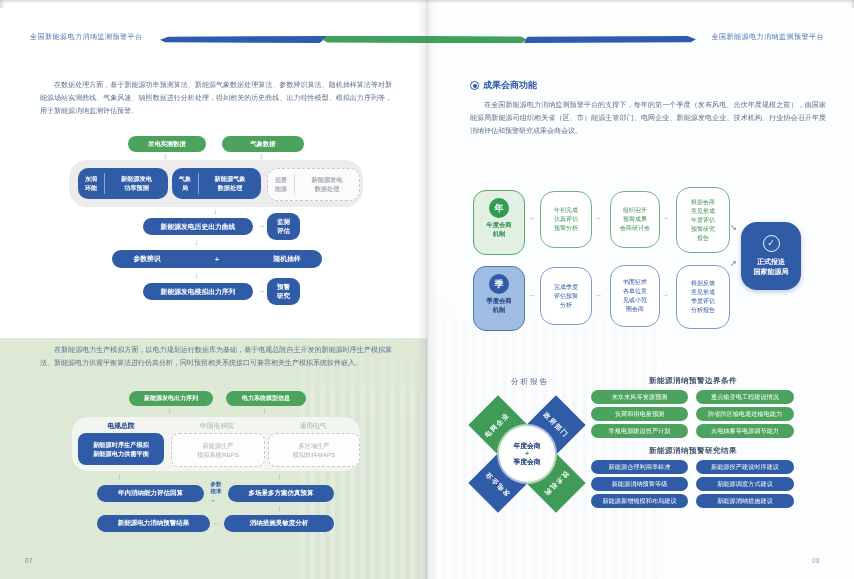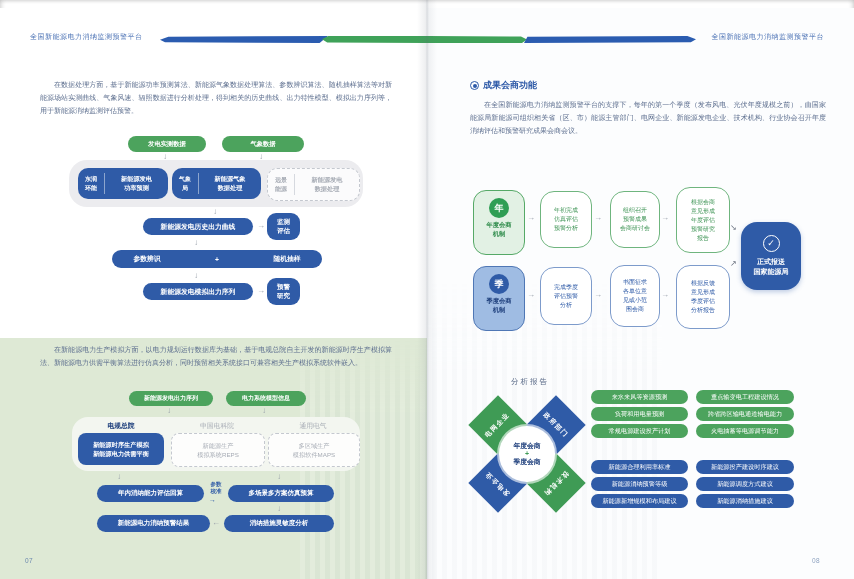--- a/index.html
+++ b/index.html
@@ -254,29 +254,31 @@
       <div class="diamond gr" style="left:66px;top:66px;">
           <span style="transform:rotate(90deg);">技术机构</span>
         </div>
       <div class="pincenter" style="left:30px;top:30px;width:56px;height:56px;">
         <span class="n">年度会商</span>
         <span class="plus">+</span>
         <span class="n">季度会商</span>
       </div>
     </div>
 
+    <div class="p listtitle" style="left:166px;top:368px;width:200px;">新能源消纳预警边界条件</div>
     <div class="p lgrid" style="left:164px;top:382px;width:202px;">
       <div class="lpill gr">来水来风等资源预测</div>
       <div class="lpill gr">重点输变电工程建设情况</div>
       <div class="lpill gr">负荷和用电量预测</div>
       <div class="lpill gr">跨省跨区输电通道输电能力</div>
       <div class="lpill gr">常规电源建设投产计划</div>
       <div class="lpill gr">火电抽蓄等电源调节能力</div>
     </div>
 
+    <div class="p listtitle" style="left:166px;top:438px;width:200px;">新能源消纳预警研究结果</div>
     <div class="p lgrid" style="left:164px;top:452px;width:202px;">
       <div class="lpill bl">新能源合理利用率标准</div>
       <div class="lpill bl">新能源投产建设时序建议</div>
       <div class="lpill bl">新能源消纳预警等级</div>
       <div class="lpill bl">新能源调度方式建议</div>
       <div class="lpill bl">新能源新增规模和布局建议</div>
       <div class="lpill bl">新能源消纳措施建议</div>
     </div>
 
     <div class="p pagenum" style="left:385px;top:549px;color:#8FA3C0;">08</div>

